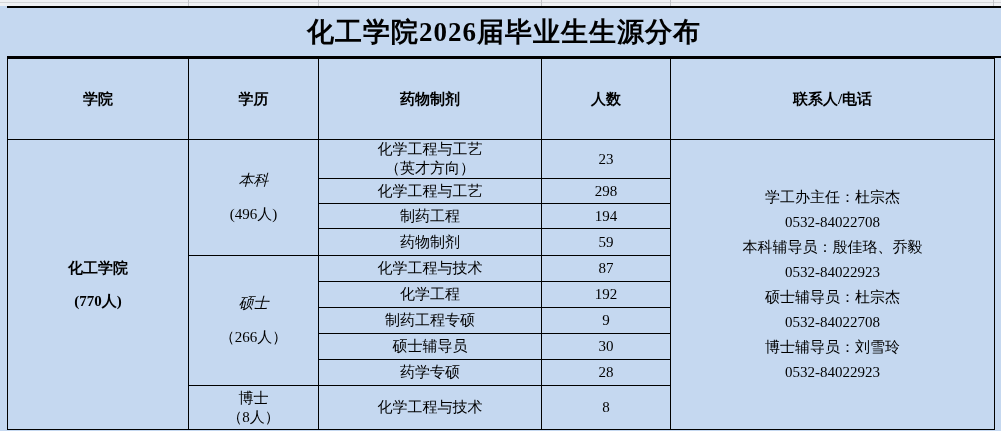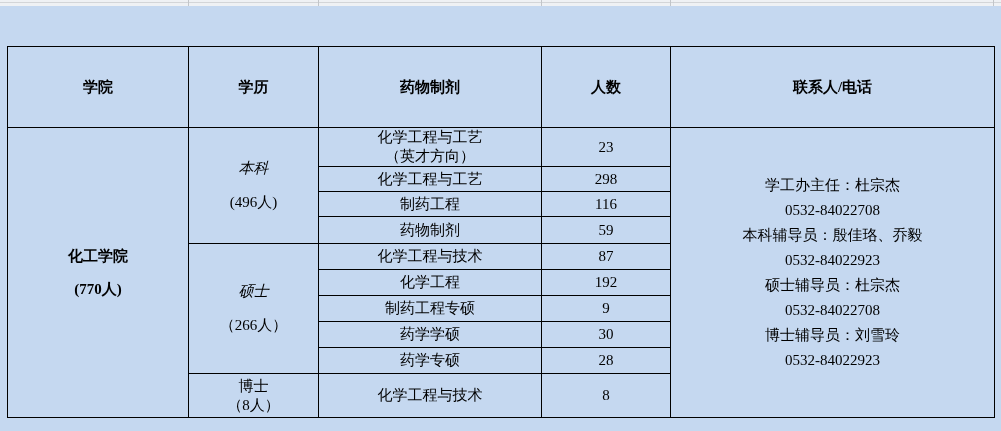--- a/index.html
+++ b/index.html
@@ -29,21 +29,21 @@
   .title-row {
     position: absolute; left: 7px; top: 6px;
     width: 994px; height: 52px;
     background: #c5d8f0;
     border-top: 2px solid #000;
     border-bottom: 2px solid #000;
     display: flex; align-items: center; justify-content: center;
     font-size: 27px; font-weight: bold; letter-spacing: 1px;
   }
   table.main-table {
-    position: absolute; left: 7px; top: 46px;
+    position: absolute; left: 7px; top: 58px;
     width: 987px;
     border-collapse: collapse;
     table-layout: fixed;
   }
   .main-table th, .main-table td {
     border: 1px solid #000;
     background: #c5d8f0;
     text-align: center;
     vertical-align: middle;
     padding: 0;
@@ -65,20 +65,21 @@
 
   <div class="gridstrip">
     <span class="hline"></span>
     <span class="vline" style="left:188px"></span>
     <span class="vline" style="left:318px"></span>
     <span class="vline" style="left:541px"></span>
     <span class="vline" style="left:670px"></span>
     <span class="vline" style="left:993px"></span>
   </div>
 
+  <div class="title-row">化工学院2026届毕业生生源分布</div>
 
   <table class="main-table">
     <colgroup>
       <col style="width:181px">
       <col style="width:130px">
       <col style="width:223px">
       <col style="width:129px">
       <col style="width:324px">
     </colgroup>
     <thead>
@@ -115,21 +116,21 @@
           <div class="contact-line">博士辅导员：刘雪玲</div>
           <div class="contact-line">0532-84022923</div>
         </td>
       </tr>
       <tr style="height:25px">
         <td>化学工程与工艺</td>
         <td class="num-cell">298</td>
       </tr>
       <tr style="height:25px">
         <td>制药工程</td>
-        <td class="num-cell">116</td>
+        <td class="num-cell">194</td>
       </tr>
       <tr style="height:27px">
         <td>药物制剂</td>
         <td class="num-cell">59</td>
       </tr>
       <tr style="height:26px">
         <td rowspan="5">
           <span class="line gap-b">硕士</span>
           <span class="line">（266人）</span>
         </td>
@@ -138,21 +139,21 @@
       </tr>
       <tr style="height:26px">
         <td>化学工程</td>
         <td class="num-cell">192</td>
       </tr>
       <tr style="height:26px">
         <td>制药工程专硕</td>
         <td class="num-cell">9</td>
       </tr>
       <tr style="height:26px">
-        <td>药学学硕</td>
+        <td>硕士辅导员</td>
         <td class="num-cell">30</td>
       </tr>
       <tr style="height:26px">
         <td>药学专硕</td>
         <td class="num-cell">28</td>
       </tr>
       <tr style="height:44px">
         <td>
           <span class="line">博士</span>
           <span class="line">（8人）</span>

